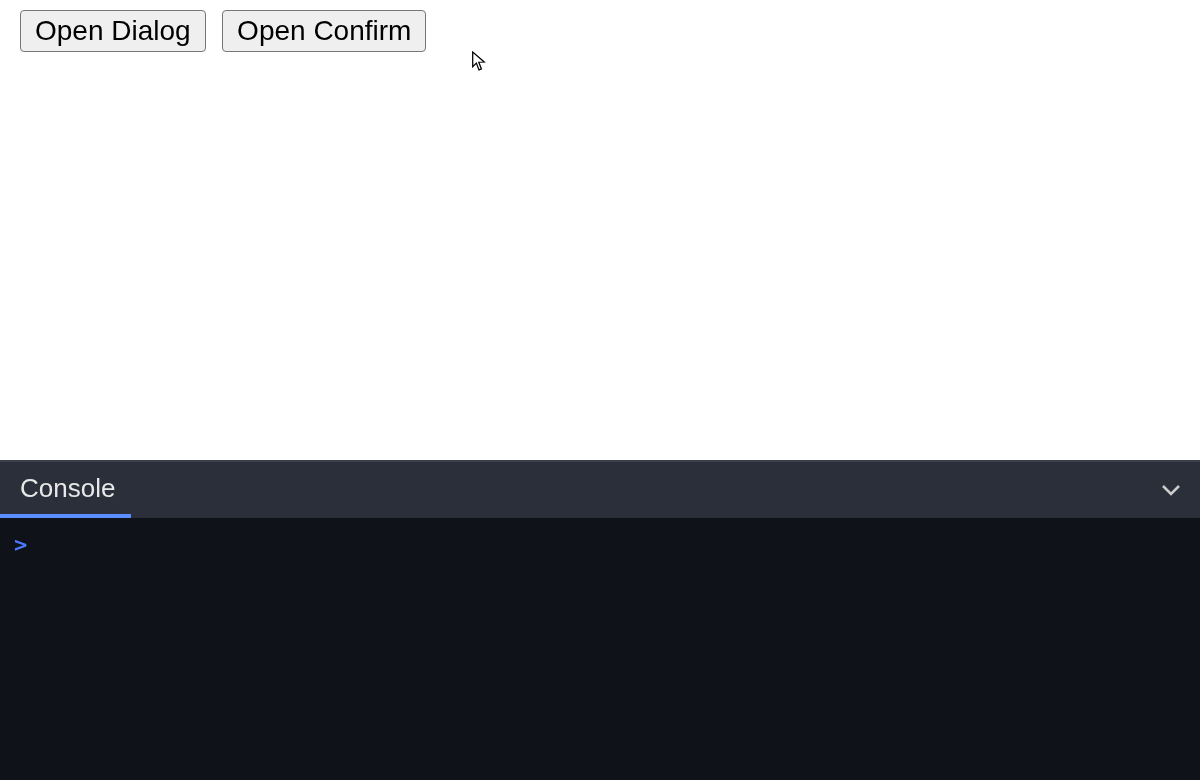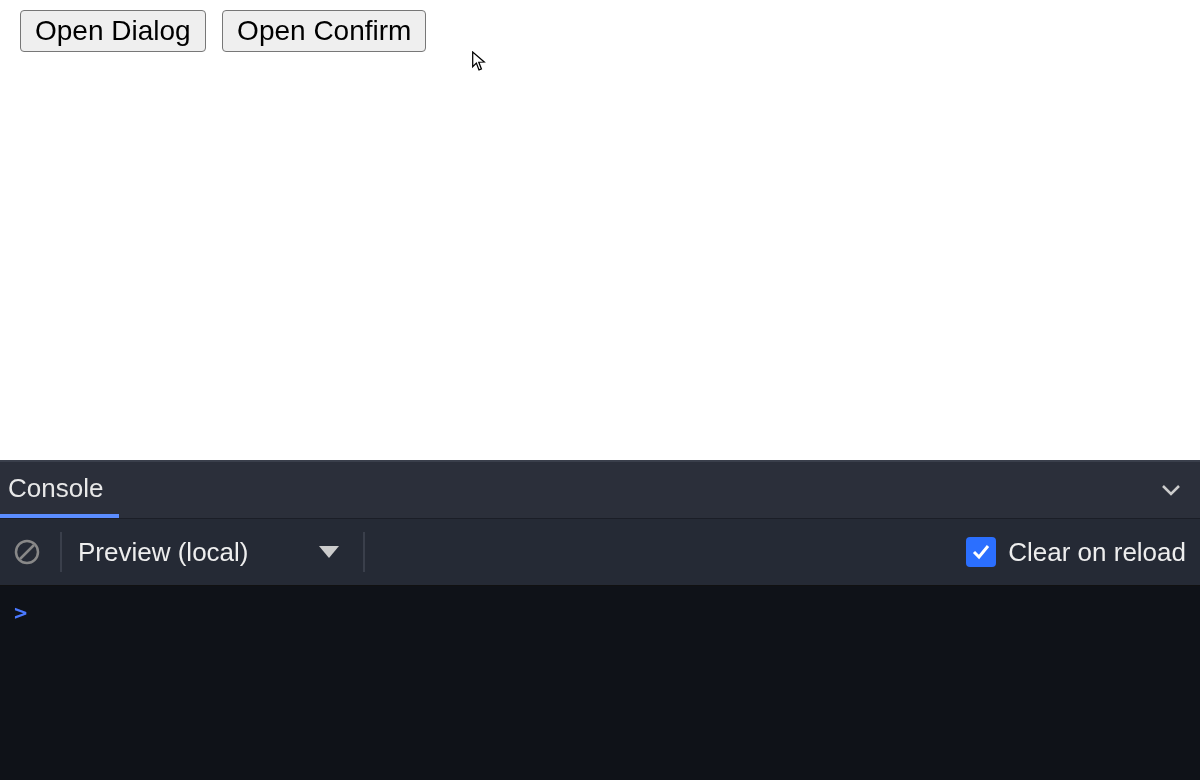--- a/index.html
+++ b/index.html
@@ -40,21 +40,21 @@
 
     .dt-tabs {
       background: #2b2f3a;
       height: 58px;
       display: flex;
       align-items: flex-end;
       border-top: 2px solid #3a3f4b;
       position: relative;
     }
     .dt-tab {
-      padding: 12px 16px 12px 8px;
+      padding: 12px 16px 12px 20px;
       font-size: 26px;
       color: #e8e8e8;
       border-bottom: 4px solid #5b8dff;
       height: 100%;
       display: flex;
       align-items: center;
       position: relative;
     }
     .dt-collapse {
       margin-left: auto;
@@ -140,38 +140,17 @@
     <div class="dt-tab">
       <span>Console</span>
     </div>
     <div class="dt-collapse">
       <svg width="24" height="24" viewBox="0 0 24 24">
         <path d="M4 8 L12 16 L20 8" fill="none" stroke="#ccc" stroke-width="2.5"></path>
       </svg>
     </div>
   </div>
 
-  <div class="dt-toolbar">
-    <div class="dt-clear">
-      <svg width="28" height="28" viewBox="0 0 28 28">
-        <circle cx="14" cy="14" r="11" fill="none" stroke="#888" stroke-width="2.5"></circle>
-        <line x1="7" y1="21" x2="21" y2="7" stroke="#888" stroke-width="2.5"></line>
-      </svg>
-    </div>
-    <div class="vsep"></div>
-    <div class="context-select">
-      <span>Preview (local)</span>
-      <span class="triangle-down"></span>
-    </div>
-    <div class="vsep2"></div>
-    <div class="toolbar-spacer"></div>
-    <div class="checkbox checked">
-      <svg width="20" height="20" viewBox="0 0 20 20">
-        <path d="M3 10 L8 15 L17 4" fill="none" stroke="#fff" stroke-width="3"></path>
-      </svg>
-    </div>
-    <span class="clear-label">Clear on reload</span>
-  </div>
 
   <div class="dt-body">
     <span class="prompt">&gt;</span>
   </div>
 </div>
 
 </body></html>

